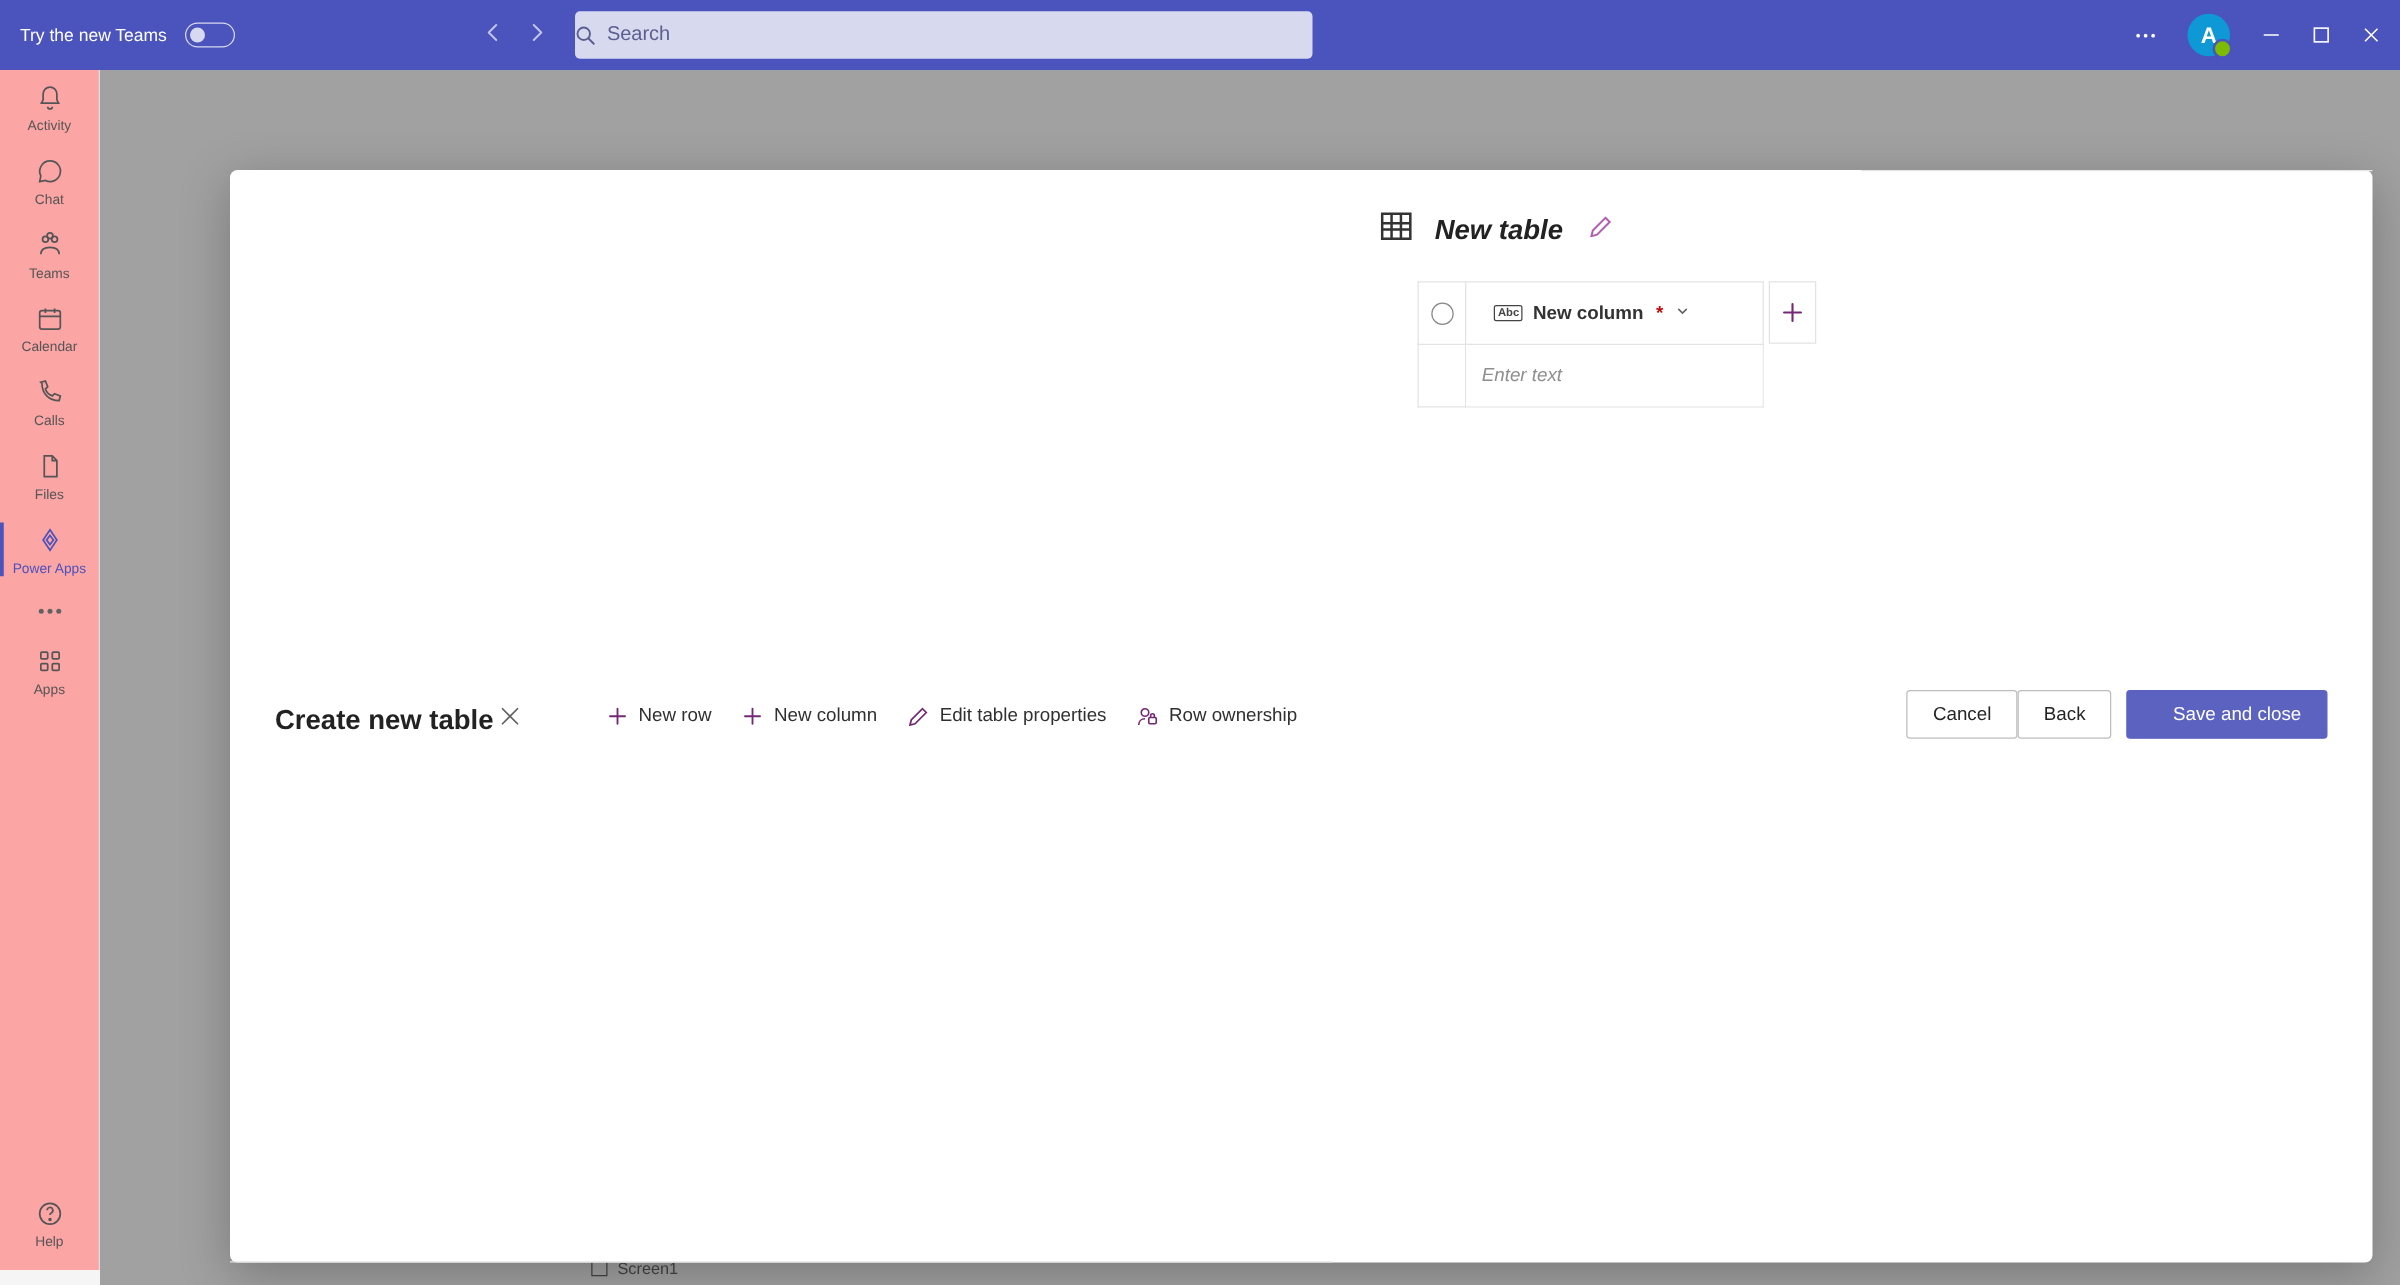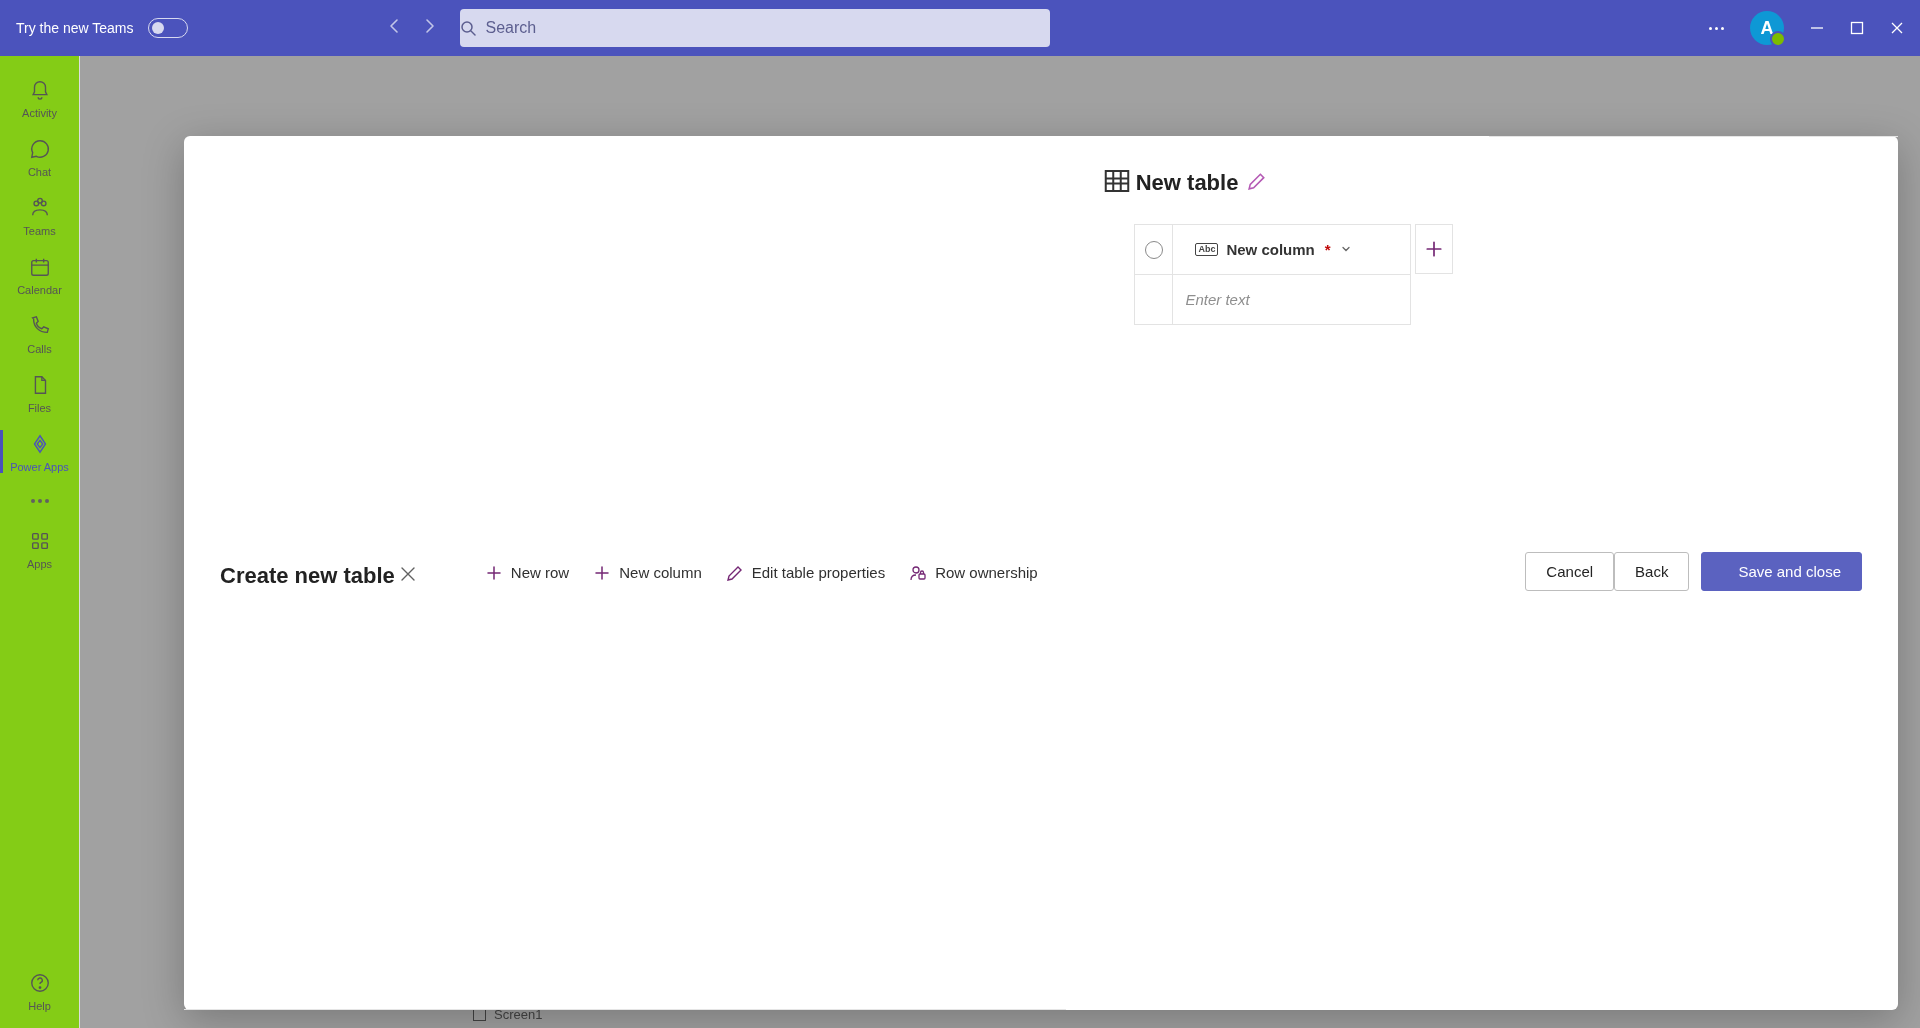--- a/index.html
+++ b/index.html
@@ -112,28 +112,27 @@
       align-items: center;
       justify-content: center;
       cursor: pointer;
     }
 
     
     .leftrail {
       position: absolute;
       left: 0;
       top: 56px;
-      bottom: 0;
+      bottom: 12px;
       width: 80px;
-      background: #84cc16;
+      background: #fca5a5;
       border-right: 1px solid #ddd;
       display: flex;
       flex-direction: column;
       align-items: center;
-      padding-top: 12px;
     }
     .rail-item {
       width: 80px;
       padding: 10px 0 8px 0;
       display: flex;
       flex-direction: column;
       align-items: center;
       gap: 5px;
       cursor: pointer;
       color: #555;
@@ -244,22 +243,23 @@
       color: #742774;
     }
     .dialog-body {
       flex: 1;
       padding: 30px 36px 0 36px;
       overflow: auto;
     }
     .table-name-row {
       display: flex;
       align-items: center;
-      gap: 4px;
+      gap: 16px;
       margin-bottom: 24px;
+      font-style: italic;
     }
     .table-name-row .tbl-icon { color: #333; }
     .table-name {
       font-size: 22px;
       font-weight: 600;
       color: #222;
     }
     .edit-pencil { color: #b55ab5; cursor: pointer; margin-left: 6px;}
 
     .grid-wrap {

